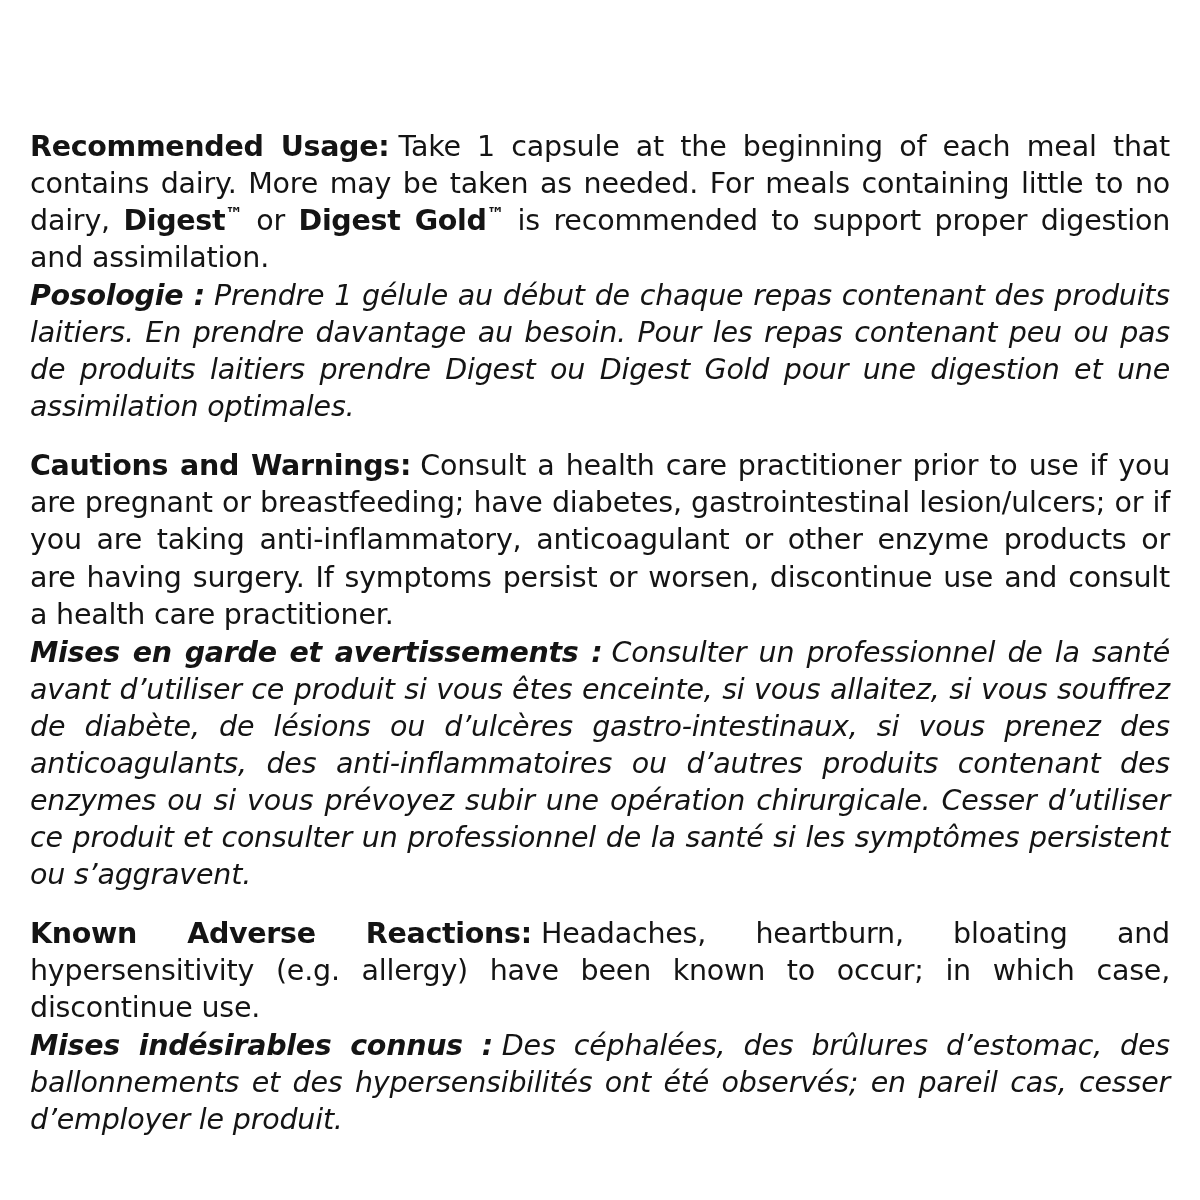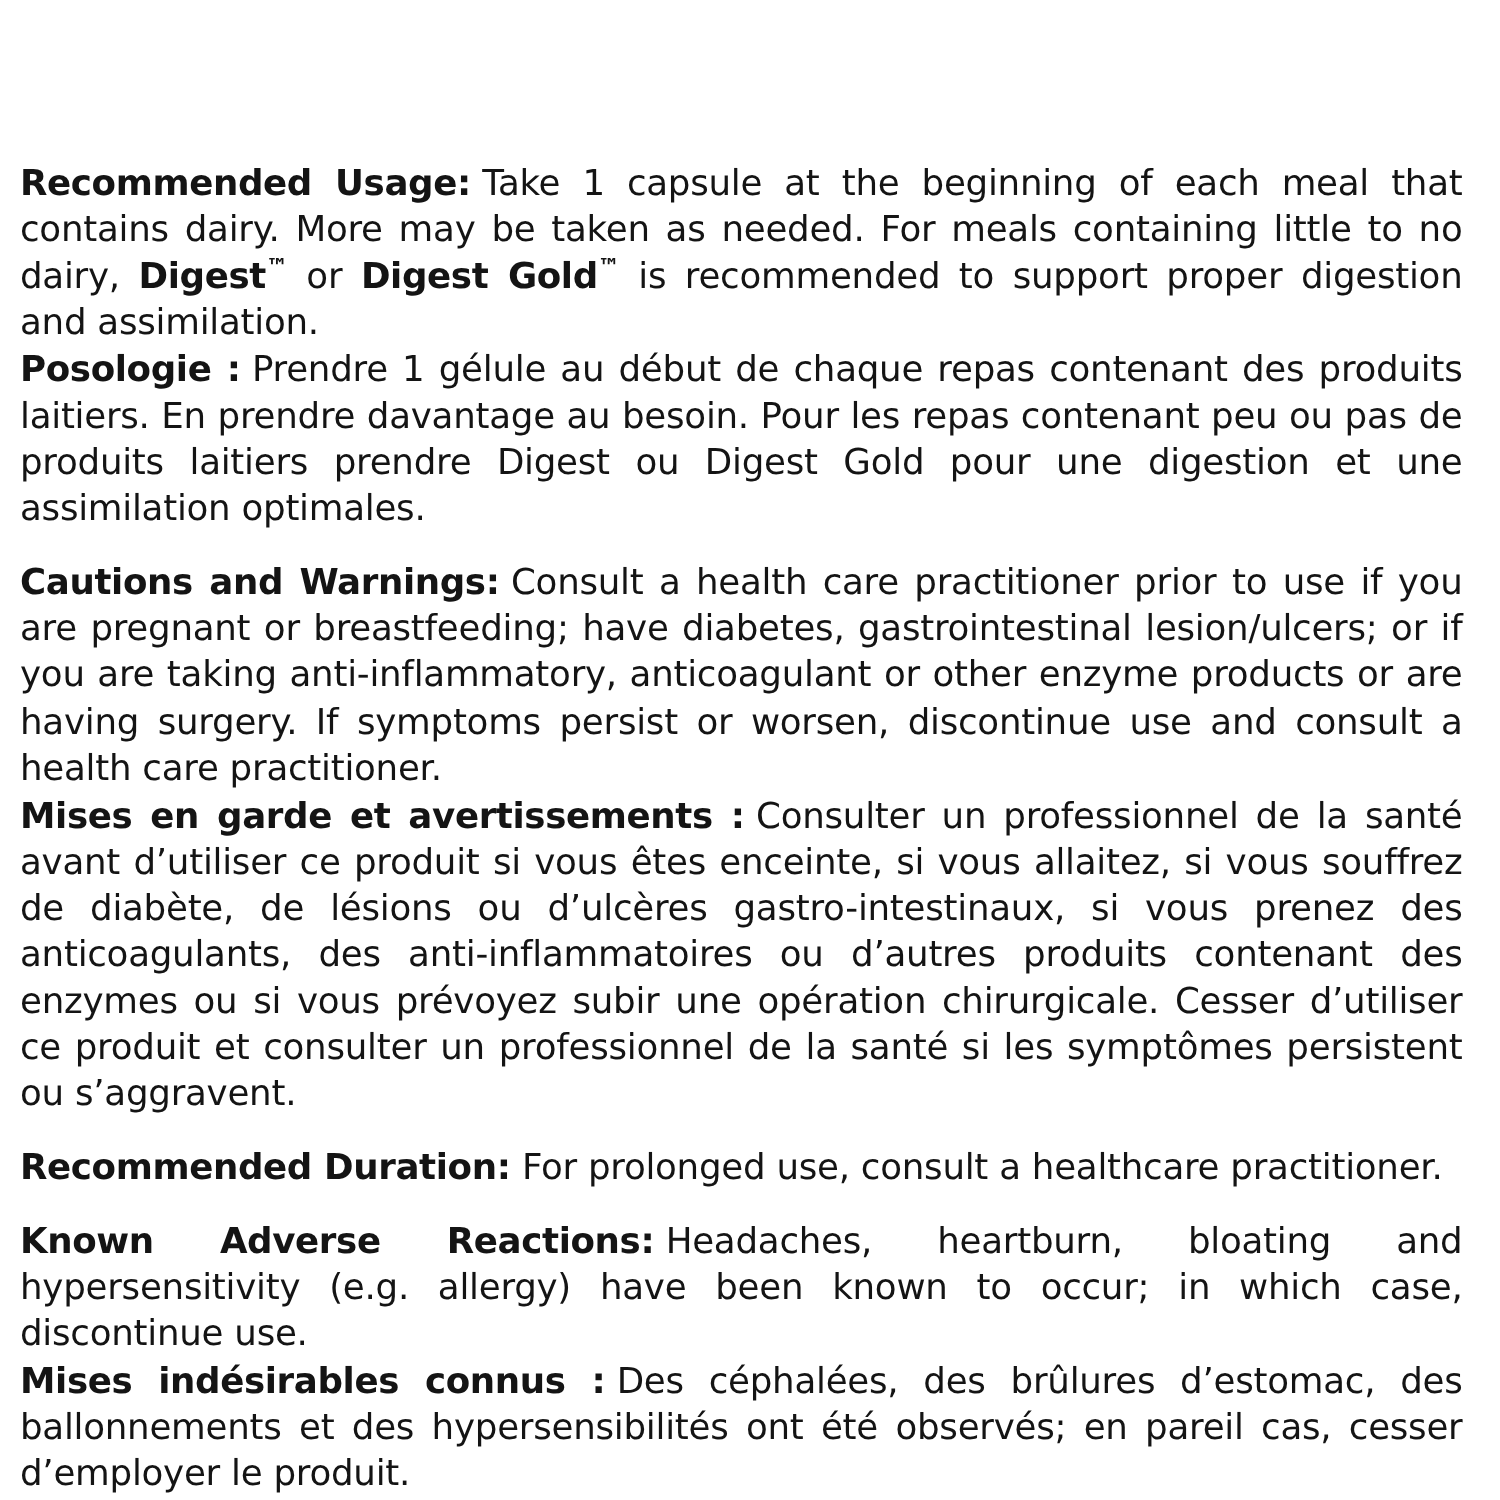--- a/index.html
+++ b/index.html
@@ -11,21 +11,21 @@
     width: 1200px;
     height: 1200px;
     font-family: "DejaVu Sans", sans-serif;
     color: #111111;
     overflow: hidden;
   }
   .label-sheet {
     box-sizing: border-box;
     width: 1188px;
     height: 1200px;
-    padding: 128px 18px 0 16px;
+    padding: 128px 18px 0 30px;
     background: #ffffff;
   }
   .block {
     margin: 0 0 22px 0;
   }
   .block:last-child {
     margin-bottom: 0;
   }
   .para {
     margin: 0;
@@ -34,20 +34,21 @@
     text-align: justify;
     text-justify: inter-word;
     letter-spacing: -0.2px;
     color: #141414;
   }
   .para.en {
     margin-bottom: 1px;
   }
   .para.fr {
     margin-top: 1px;
+    font-style: italic;
   }
   .heading {
     font-weight: bold;
     letter-spacing: -0.3px;
   }
   .tm {
     font-size: 0.62em;
     vertical-align: super;
     line-height: 0;
     font-weight: bold;
@@ -66,21 +67,20 @@
     <p class="para en"><span class="heading">Recommended Usage:</span><span class="sp"></span><span>Take 1 capsule at the beginning of each meal that contains dairy. More may be taken as needed. For meals containing little to no dairy, </span><span class="heading">Digest</span><span class="tm">™</span><span> or </span><span class="heading">Digest Gold</span><span class="tm">™</span><span> is recommended to support proper digestion and assimilation.</span></p>
     <p class="para fr"><span class="heading">Posologie :</span><span class="sp"></span><span>Prendre 1 gélule au début de chaque repas contenant des produits laitiers. En prendre davantage au besoin. Pour les repas contenant peu ou pas de produits laitiers prendre Digest ou Digest Gold pour une digestion et une assimilation optimales.</span></p>
   </section>
 
   <section class="block">
     <p class="para en"><span class="heading">Cautions and Warnings:</span><span class="sp"></span><span>Consult a health care practitioner prior to use if you are pregnant or breastfeeding; have diabetes, gastrointestinal lesion/ulcers; or if you are taking anti-inflammatory, anticoagulant or other enzyme products or are having surgery. If symptoms persist or worsen, discontinue use and consult a health care practitioner.</span></p>
     <p class="para fr"><span class="heading">Mises en garde et avertissements :</span><span class="sp"></span><span>Consulter un professionnel de la santé avant d’utiliser ce produit si vous êtes enceinte, si vous allaitez, si vous souffrez de diabète, de lésions ou d’ulcères gastro-intestinaux, si vous prenez des anticoagulants, des anti-inflammatoires ou d’autres produits contenant des enzymes ou si vous prévoyez subir une opération chirurgicale. Cesser d’utiliser ce produit et consulter un professionnel de la santé si les symptômes persistent ou s’aggravent.</span></p>
   </section>
 
   <section class="block">
-    <p class="para en"><span class="heading">Recommended Duration:</span><span class="sp"></span><span>For prolonged use, consult a healthcare practitioner.</span></p>
   </section>
 
   <section class="block">
     <p class="para en"><span class="heading">Known Adverse Reactions:</span><span class="sp"></span><span>Headaches, heartburn, bloating and hypersensitivity (e.g. allergy) have been known to occur; in which case, discontinue use.</span></p>
     <p class="para fr"><span class="heading">Mises indésirables connus :</span><span class="sp"></span><span>Des céphalées, des brûlures d’estomac, des ballonnements et des hypersensibilités ont été observés; en pareil cas, cesser d’employer le produit.</span></p>
   </section>
 
 </div>
 
 </body></html>

